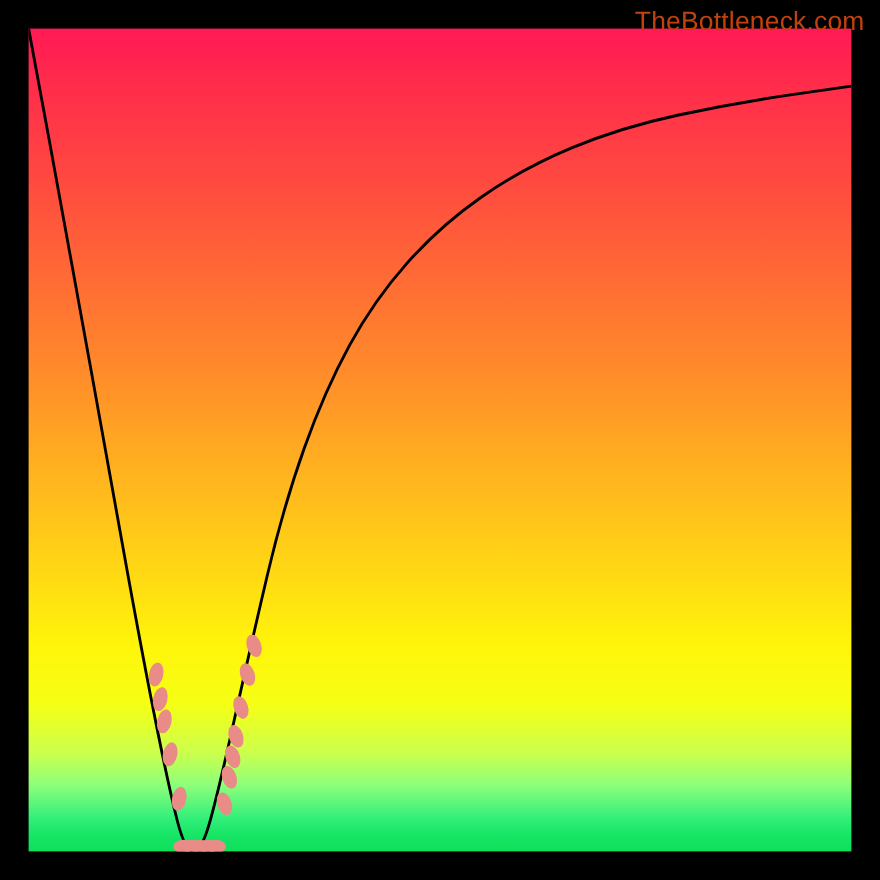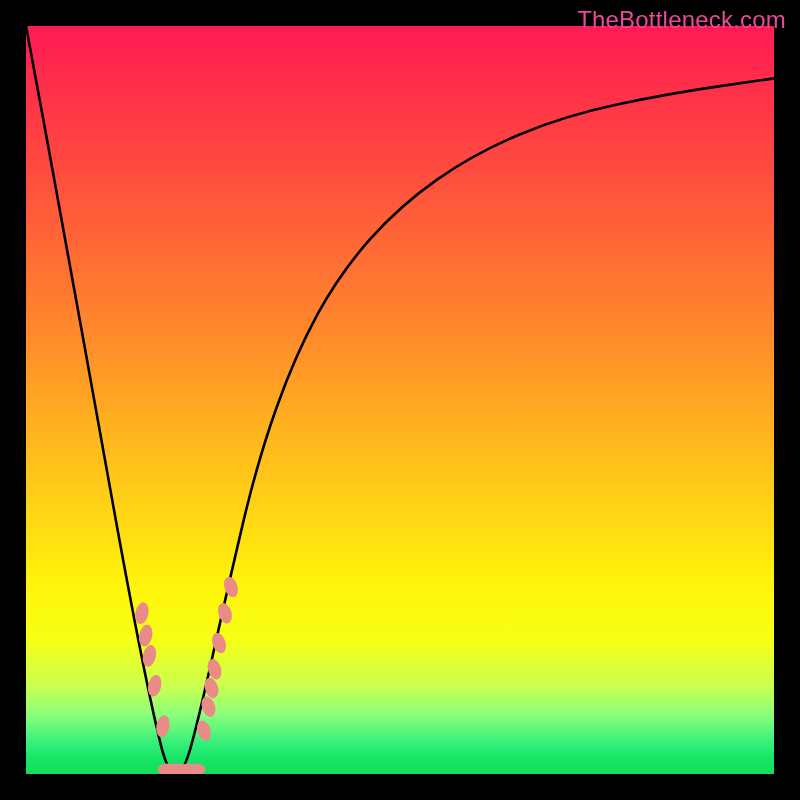--- a/index.html
+++ b/index.html
@@ -11,21 +11,21 @@
       background: #000;
       position: relative;
     }
     
     .watermark {
       position: absolute;
       top: 6px;
       right: 14px;
       font-family: Arial, Helvetica, sans-serif;
       font-size: 24px;
-      color: #ec4899;
+      color: #c2410c;
       z-index: 10;
       font-weight: 400;
       letter-spacing: 0.2px;
     }
     
     .plot-area {
       position: absolute;
       left: 26px;
       top: 26px;
       width: 748px;

